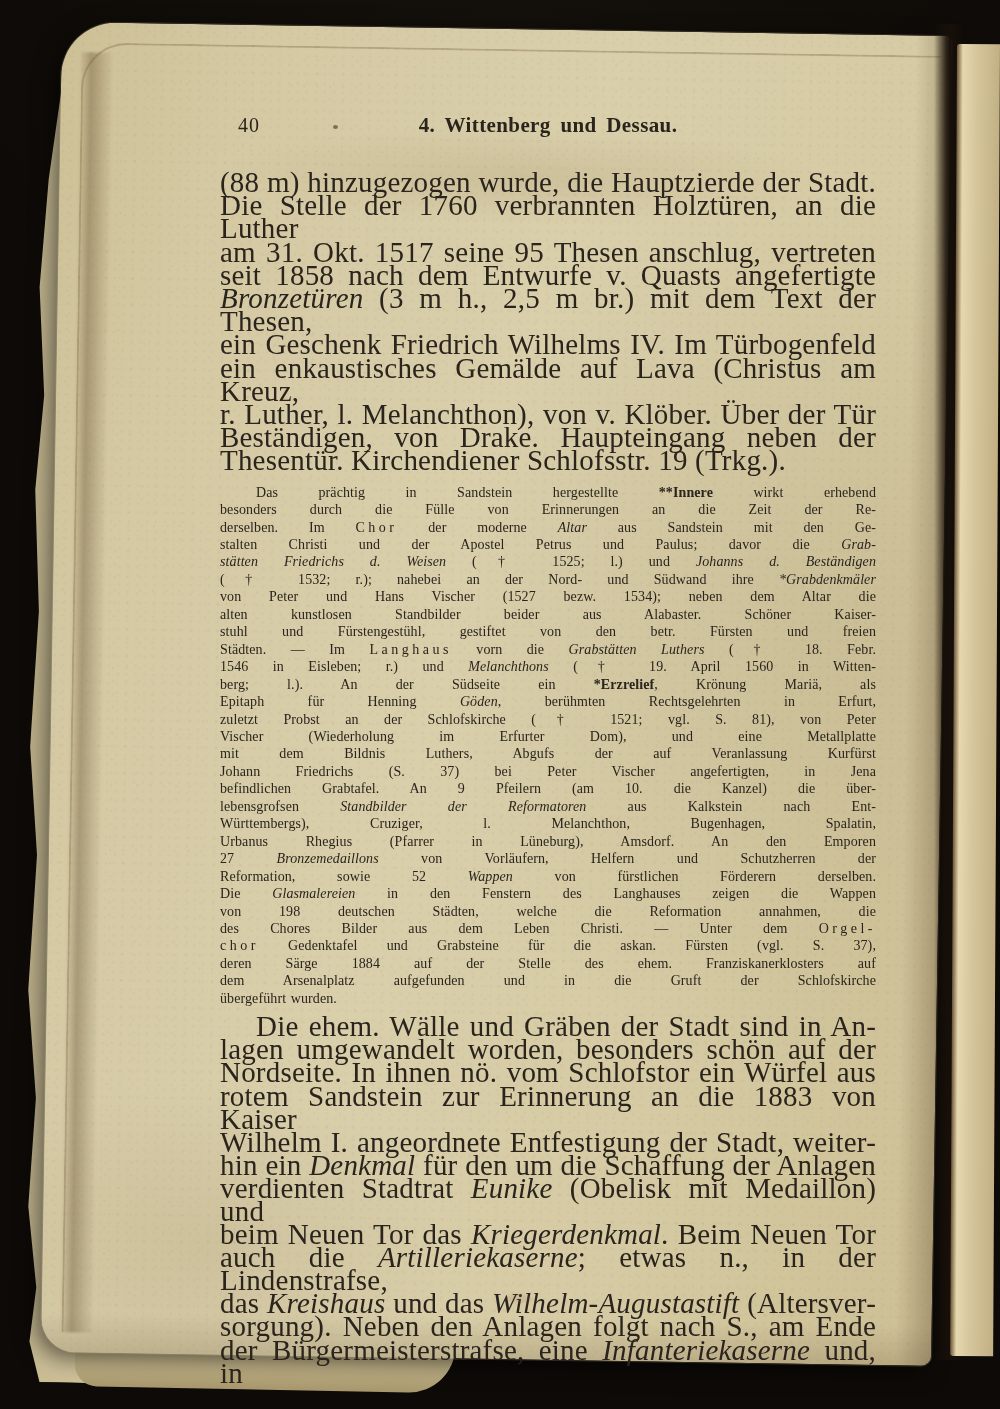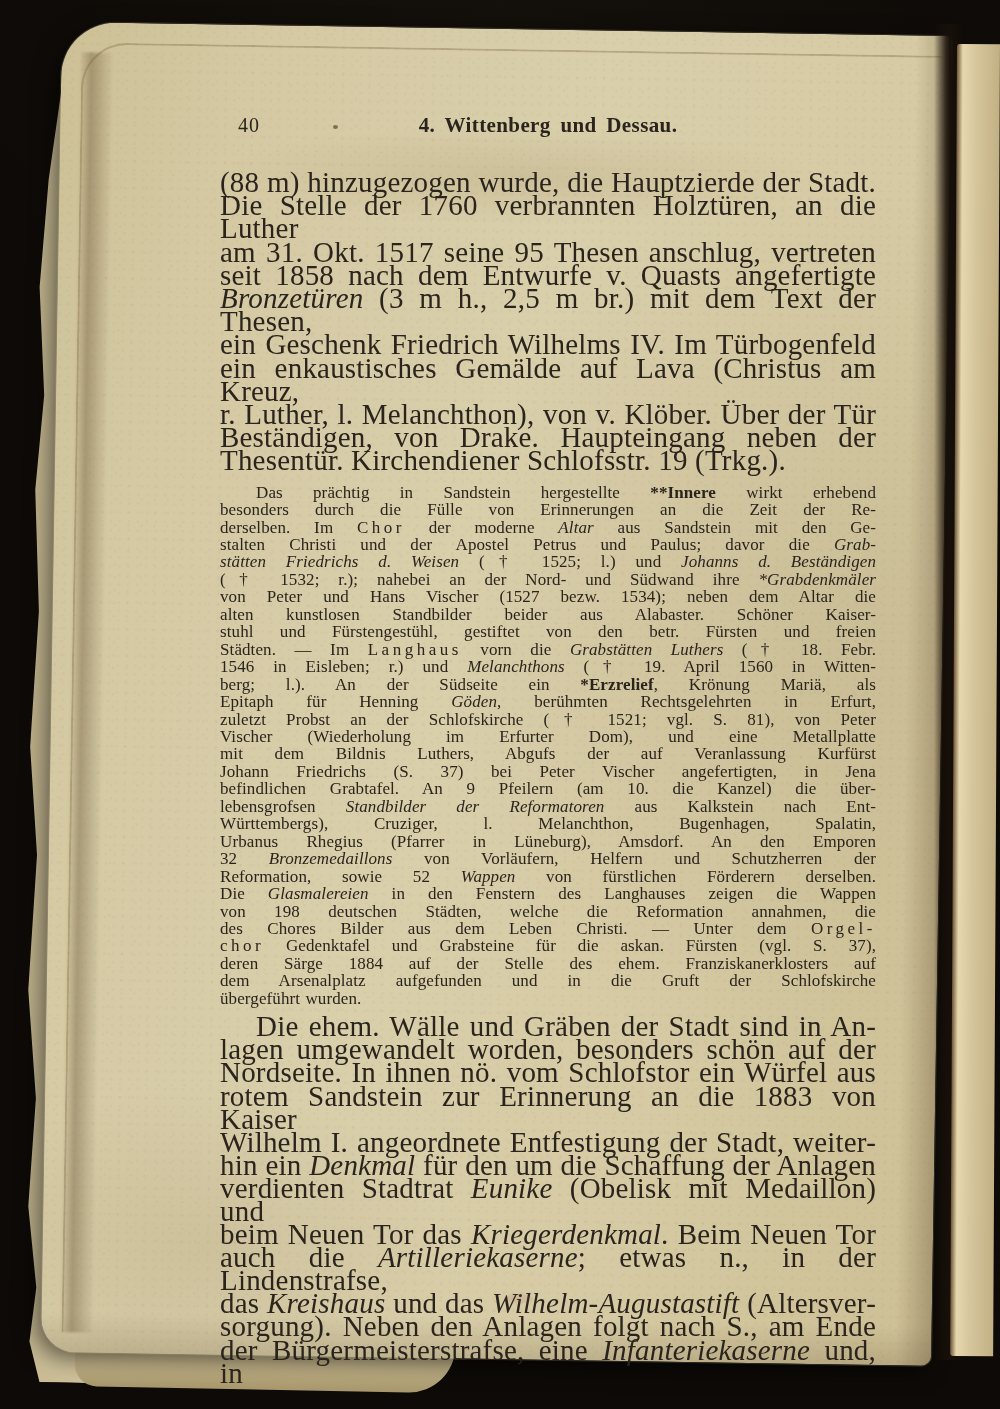--- a/index.html
+++ b/index.html
@@ -81,21 +81,21 @@
     z-index:4;
   }
   .header{position:relative;height:26px;line-height:26px;}
   .pagenum{position:absolute;left:2px;top:0;font-size:20px;letter-spacing:1px;margin-left:16px;}
   .title{text-align:center;font-size:21px;font-weight:bold;letter-spacing:.4px;word-spacing:4px;}
   .para{text-rendering:optimizeLegibility;}
   .para .line{text-align:justify;text-align-last:justify;white-space:normal;}
   .para .line.nj{text-align-last:left;}
   .para .line.ind{padding-left:36px;}
   .para-lg{font-size:29px;line-height:23.2px;letter-spacing:.2px;}
-  .para-sm{font-size:17px;line-height:17.45px;letter-spacing:.1px;word-spacing:1px;}
+  .para-sm{font-size:14px;line-height:17.45px;letter-spacing:.1px;word-spacing:1px;}
   .p1{margin-top:33px;}
   .p2{margin-top:11px;}
   .p3{margin-top:8px;line-height:23.1px;}
   .i{font-style:italic;}
   .b{font-weight:bold;}
   .sp{letter-spacing:3.5px;}
   .speck{position:absolute;border-radius:50%;z-index:5;}
   .speck-1{left:333px;top:125px;width:5px;height:4px;background:rgba(62,52,36,.6);}
   .speck-2{left:506px;top:1294px;width:26px;height:9px;background:rgba(156,98,88,.14);filter:blur(1px);}
 </style>
@@ -145,21 +145,21 @@
       <div class="line"><span>berg; l.).  An der Südseite ein </span><span class="b">*Erzrelief</span><span>, Krönung Mariä, als</span></div>
       <div class="line"><span>Epitaph für Henning </span><span class="i">Göden</span><span>, berühmten Rechtsgelehrten in Erfurt,</span></div>
       <div class="line"><span>zuletzt Probst an der Schlofskirche († 1521; vgl. S. 81), von Peter</span></div>
       <div class="line"><span>Vischer (Wiederholung im Erfurter Dom), und eine Metallplatte</span></div>
       <div class="line"><span>mit dem Bildnis Luthers, Abgufs der auf Veranlassung Kurfürst</span></div>
       <div class="line"><span>Johann Friedrichs (S. 37) bei Peter Vischer angefertigten, in Jena</span></div>
       <div class="line"><span>befindlichen Grabtafel. An 9 Pfeilern (am 10. die Kanzel) die über-</span></div>
       <div class="line"><span>lebensgrofsen </span><span class="i">Standbilder der Reformatoren</span><span> aus Kalkstein nach Ent-</span></div>
       <div class="line"><span>Württembergs), Cruziger, l. Melanchthon, Bugenhagen, Spalatin,</span></div>
       <div class="line"><span>Urbanus Rhegius (Pfarrer in Lüneburg), Amsdorf. An den Emporen</span></div>
-      <div class="line"><span>32 </span><span class="i">Bronzemedaillons</span><span> von Vorläufern, Helfern und Schutzherren der</span></div>
+      <div class="line"><span>27 </span><span class="i">Bronzemedaillons</span><span> von Vorläufern, Helfern und Schutzherren der</span></div>
       <div class="line"><span>Reformation, sowie 52 </span><span class="i">Wappen</span><span> von fürstlichen Förderern derselben.</span></div>
       <div class="line"><span>Die </span><span class="i">Glasmalereien</span><span> in den Fenstern des Langhauses zeigen die Wappen</span></div>
       <div class="line"><span>von 198 deutschen Städten, welche die Reformation annahmen, die</span></div>
       <div class="line"><span>des Chores Bilder aus dem Leben Christi. — Unter dem </span><span class="sp">Orgel-</span></div>
       <div class="line"><span class="sp">chor</span><span> Gedenktafel und Grabsteine für die askan. Fürsten (vgl. S. 37),</span></div>
       <div class="line"><span>deren Särge 1884 auf der Stelle des ehem. Franziskanerklosters auf</span></div>
       <div class="line"><span>dem Arsenalplatz aufgefunden und in die Gruft der Schlofskirche</span></div>
       <div class="line nj"><span>übergeführt wurden.</span></div>
     </div>
   <div class="para para-lg p3">

